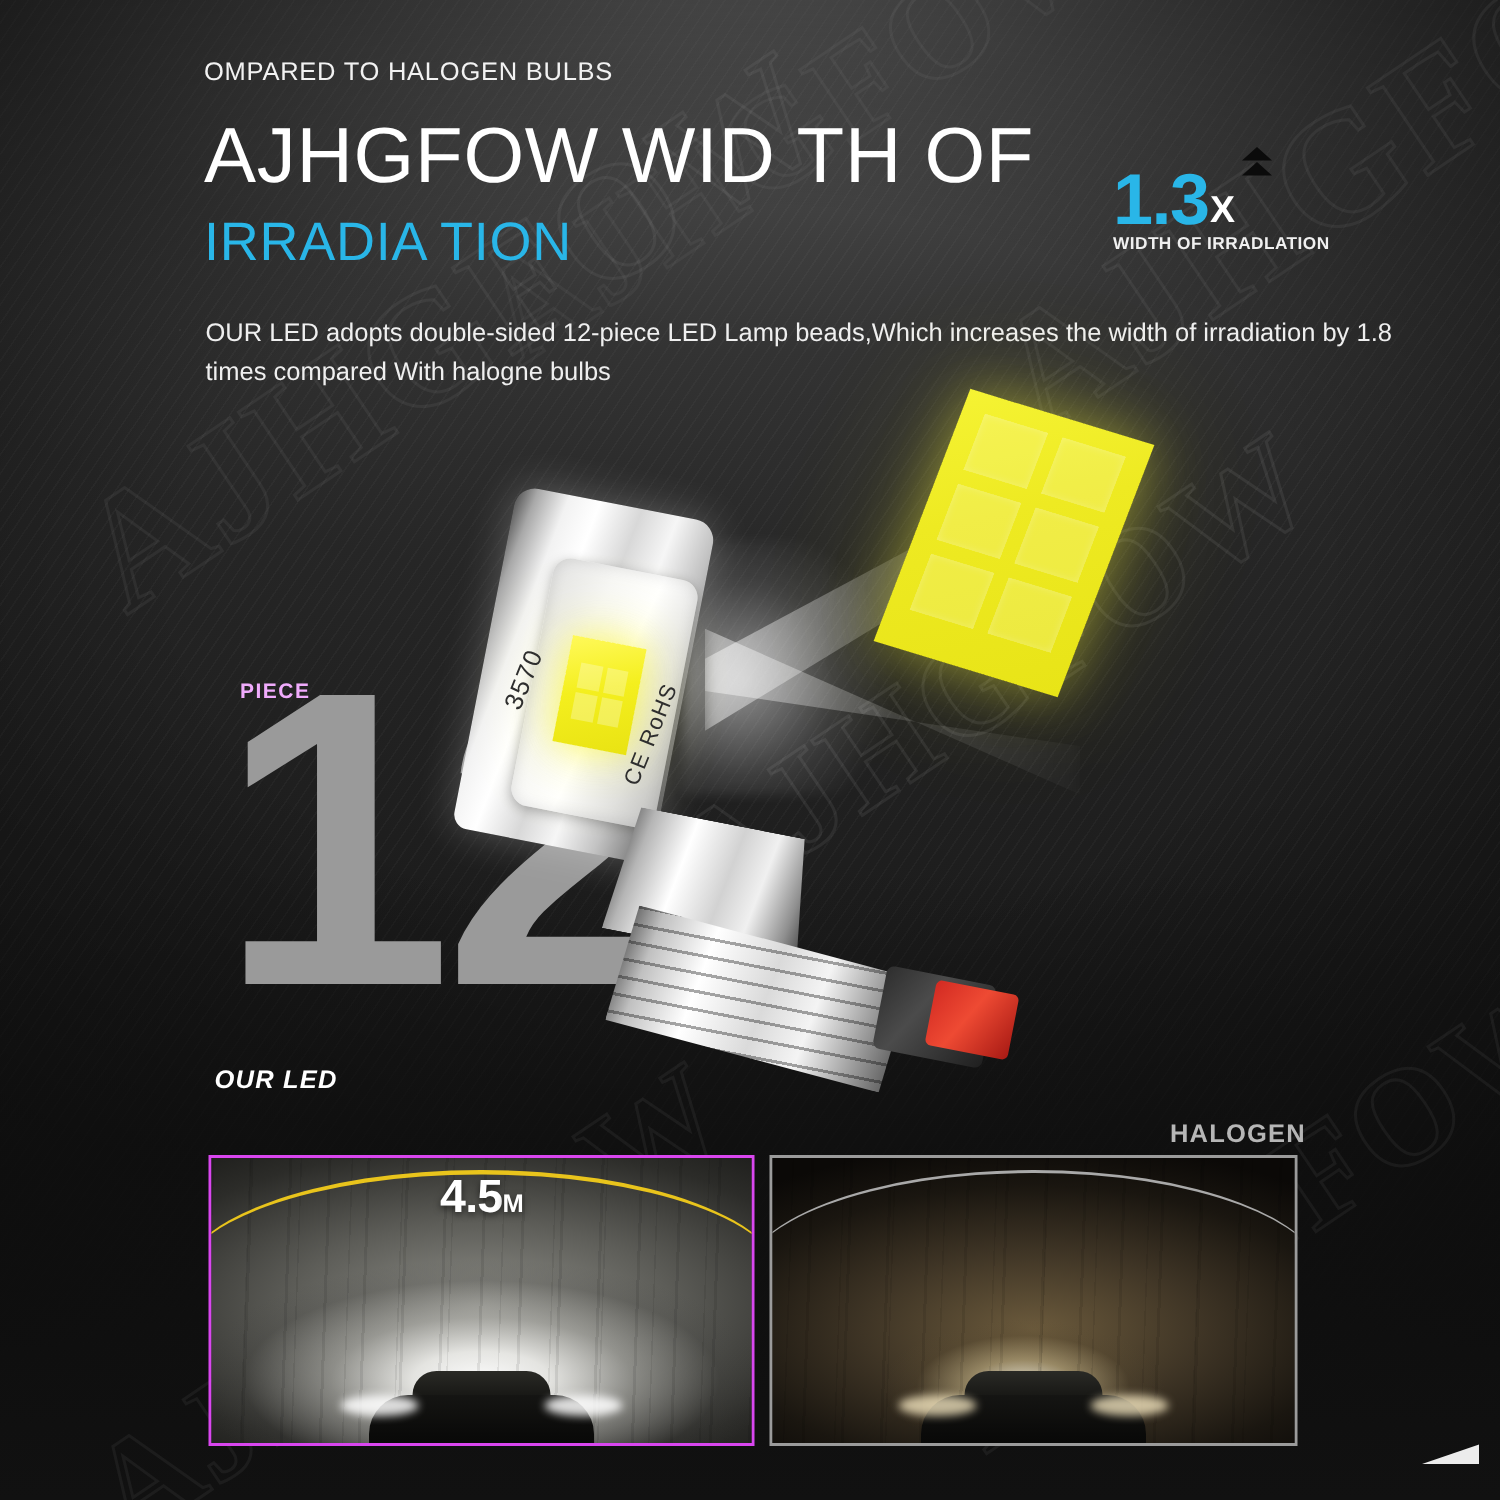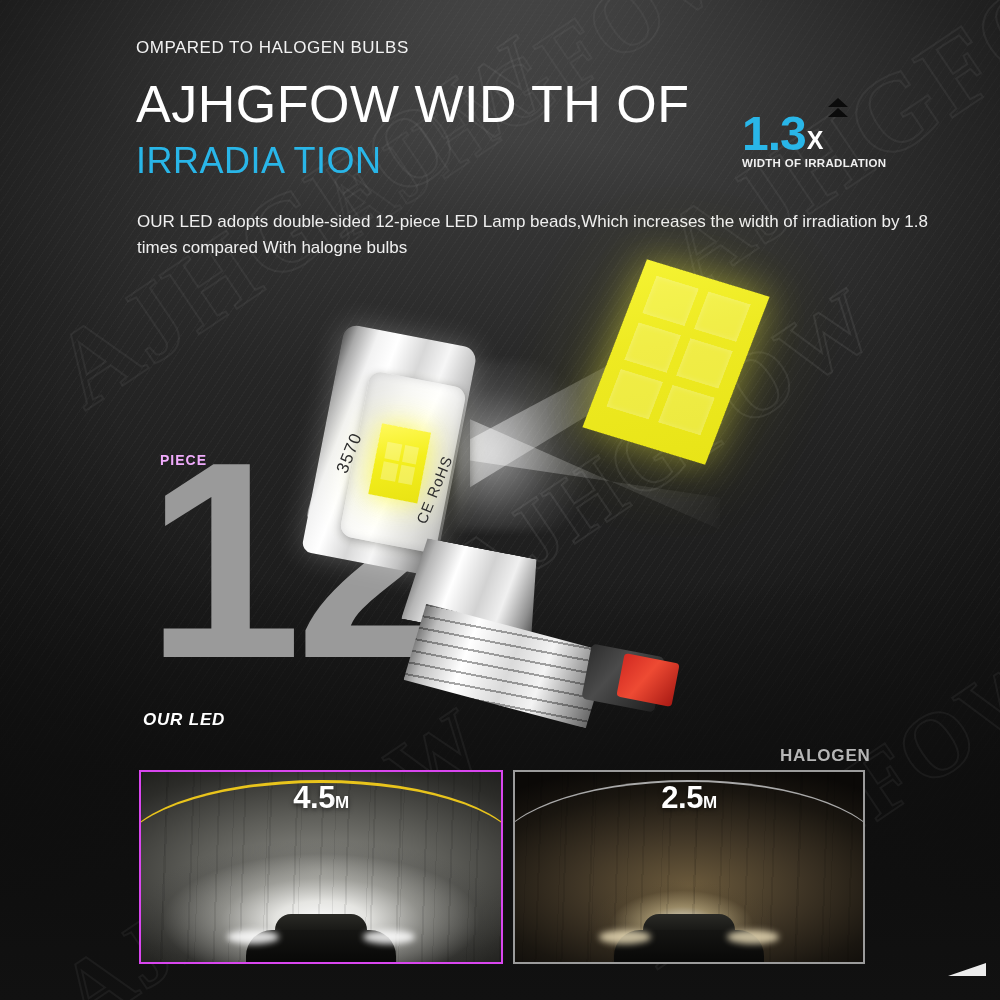--- a/index.html
+++ b/index.html
@@ -445,23 +445,20 @@
     <div class="car-roof"></div>
     <div class="car"></div>
     <div class="hl hl-l hl-led"></div>
     <div class="hl hl-r hl-led"></div>
   </div>
 
   <div class="cmp-panel cmp-panel-hal">
     <div class="road-hal"></div>
     <div class="road-tex"></div>
     <div class="arc arc-hal"></div>
-    <div class="dist">
-      <span>2.5</span><span class="u">M</span>
-    </div>
     <div class="car-roof"></div>
     <div class="car"></div>
     <div class="hl hl-l hl-hal"></div>
     <div class="hl hl-r hl-hal"></div>
   </div>
 
   <div class="corner-wedge"></div>
 
 </div>
 

